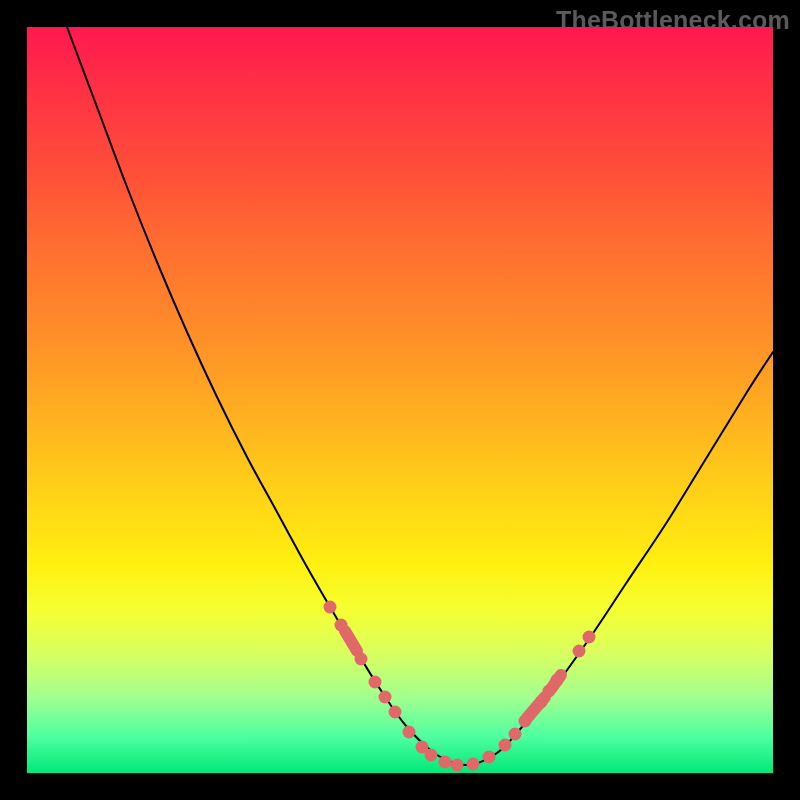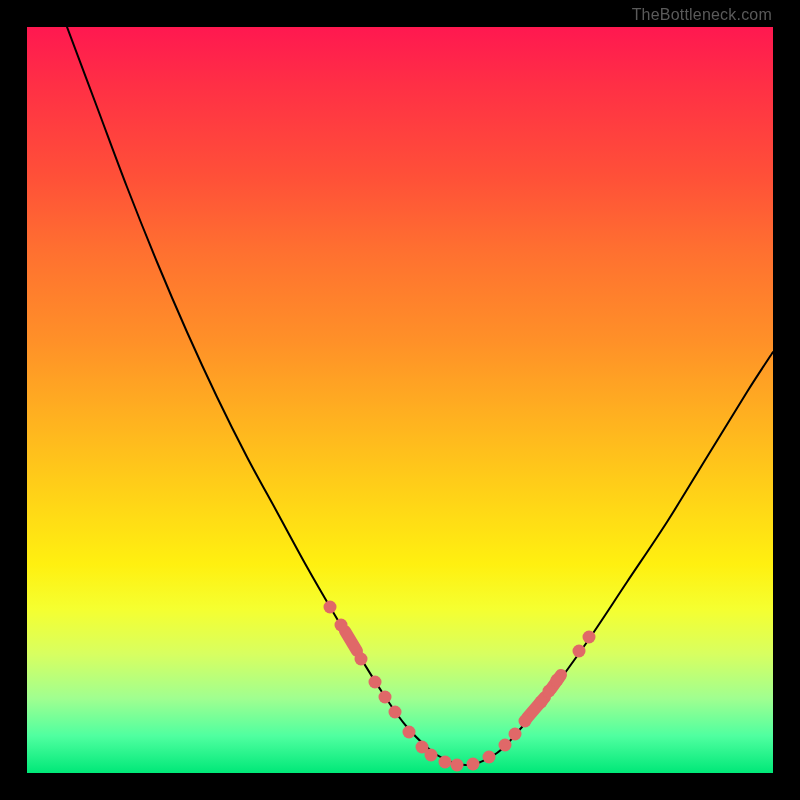--- a/index.html
+++ b/index.html
@@ -35,24 +35,24 @@
       #f5ff30 78%,
       #d8ff60 84%,
       #a0ff90 90%,
       #50ffa0 95%,
       #00e878 100%
     );
   }
   .watermark {
     position: absolute;
     top: 6px;
-    right: 28px;
+    right: 10px;
     color: #5a5a5a;
-    font-size: 16px;
-    font-weight: 400;
+    font-size: 25px;
+    font-weight: 700;
     letter-spacing: 0.2px;
   }
   svg.curve {
     position: absolute;
     left: 0;
     top: 0;
     width: 746px;
     height: 746px;
     pointer-events: none;
   }

